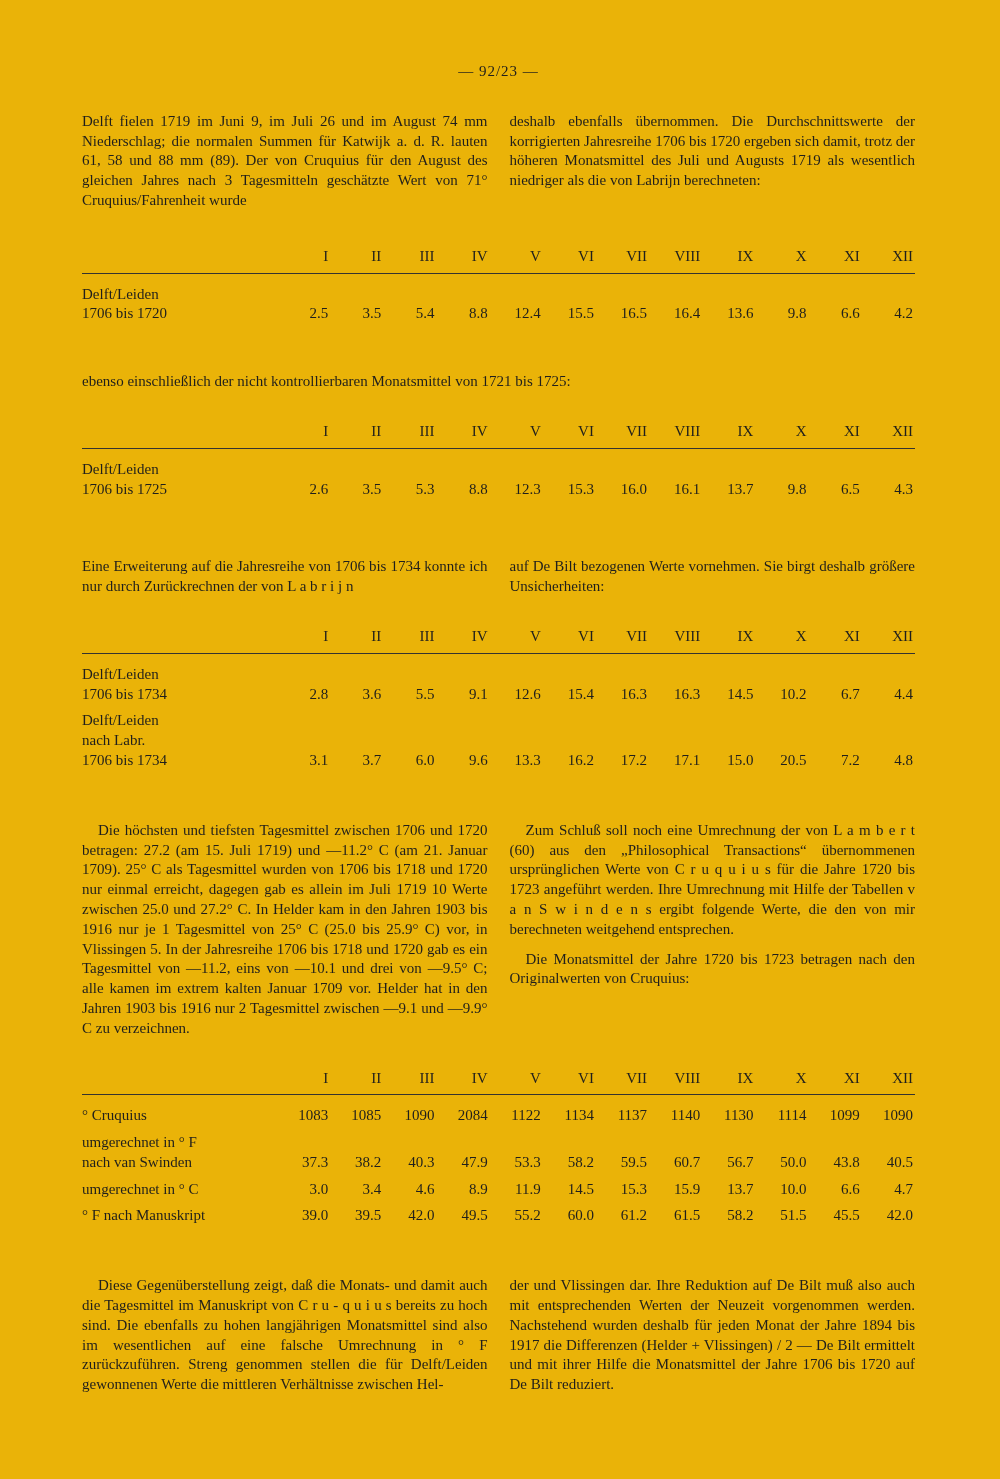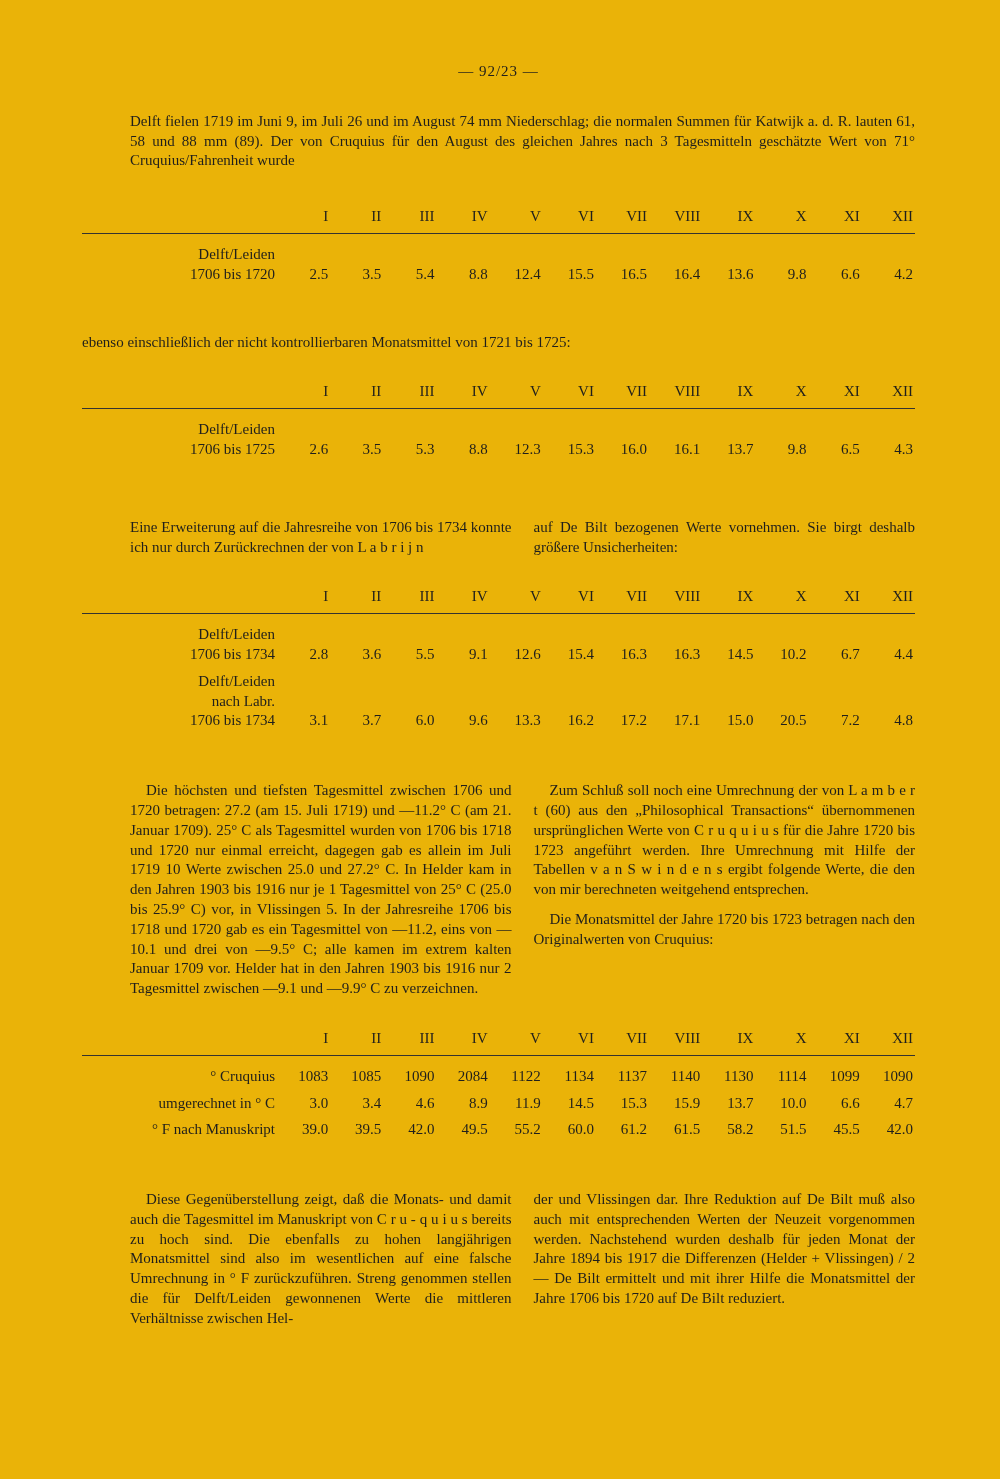--- a/index.html
+++ b/index.html
@@ -15,21 +15,21 @@
     line-height: 1.32;
     padding: 62px 85px 30px 82px;
     overflow: hidden;
     position: relative;
   }
   .page-number {
     text-align: center;
     margin-bottom: 30px;
     letter-spacing: 1px;
   }
-  .two-col { display: flex; gap: 22px; margin-left: 48px; }
+  .two-col { display: flex; gap: 22px; }
   .two-col .col { flex: 1; min-width: 0; }
   .two-col p, p.note {
     margin: 0;
     text-align: justify;
     hyphens: none;
   }
   p.indent { text-indent: 16px; }
   p + p.spaced { margin-top: 10px; }
 
   .table-wrap { width: 100%; }
@@ -57,32 +57,35 @@
   .data-table td {
     text-align: right;
     vertical-align: bottom;
     padding: 5px 2px 2px 0;
   }
   .data-table td.label-col {
     text-align: left;
     padding-left: 0;
   }
   .data-table tbody tr:first-child td { padding-top: 11px; }
-  .data-table td.label-col div { white-space: nowrap; text-align: right; }
+  .data-table td.label-col div { white-space: nowrap; }
 </style>
 </head>
 <body>
 
 <div class="page">
 
   <div class="page-number">— 92/23 —</div>
 
   <div class="two-col">
     <div class="col">
       <p>Delft fielen 1719 im Juni 9, im Juli 26 und im August 74 mm Niederschlag; die normalen Summen für Katwijk a. d. R. lauten 61, 58 und 88 mm (89). Der von Cruquius für den August des gleichen Jahres nach 3 Tagesmitteln geschätzte Wert von 71° Cruquius/Fahrenheit wurde</p>
+    </div>
+    <div class="col">
+      <p>deshalb ebenfalls übernommen. Die Durchschnittswerte der korrigierten Jahresreihe 1706 bis 1720 ergeben sich damit, trotz der höheren Monatsmittel des Juli und Augusts 1719 als wesentlich niedriger als die von Labrijn berechneten:</p>
     </div>
   </div>
 
   <div class="table-wrap t1" data-table="0">
       <table class="data-table">
         <thead>
           <tr>
             <th class="label-col"></th>
             <th>I</th>
             <th>II</th>
@@ -277,20 +280,38 @@
             <td>1134</td>
             <td>1137</td>
             <td>1140</td>
             <td>1130</td>
             <td>1114</td>
             <td>1099</td>
             <td>1090</td>
           </tr>
           <tr>
             <td class="label-col">
+              <div>umgerechnet in ° F</div>
+              <div>nach van Swinden</div>
+            </td>
+            <td>37.3</td>
+            <td>38.2</td>
+            <td>40.3</td>
+            <td>47.9</td>
+            <td>53.3</td>
+            <td>58.2</td>
+            <td>59.5</td>
+            <td>60.7</td>
+            <td>56.7</td>
+            <td>50.0</td>
+            <td>43.8</td>
+            <td>40.5</td>
+          </tr>
+          <tr>
+            <td class="label-col">
               <div>umgerechnet in ° C</div>
             </td>
             <td>3.0</td>
             <td>3.4</td>
             <td>4.6</td>
             <td>8.9</td>
             <td>11.9</td>
             <td>14.5</td>
             <td>15.3</td>
             <td>15.9</td>

